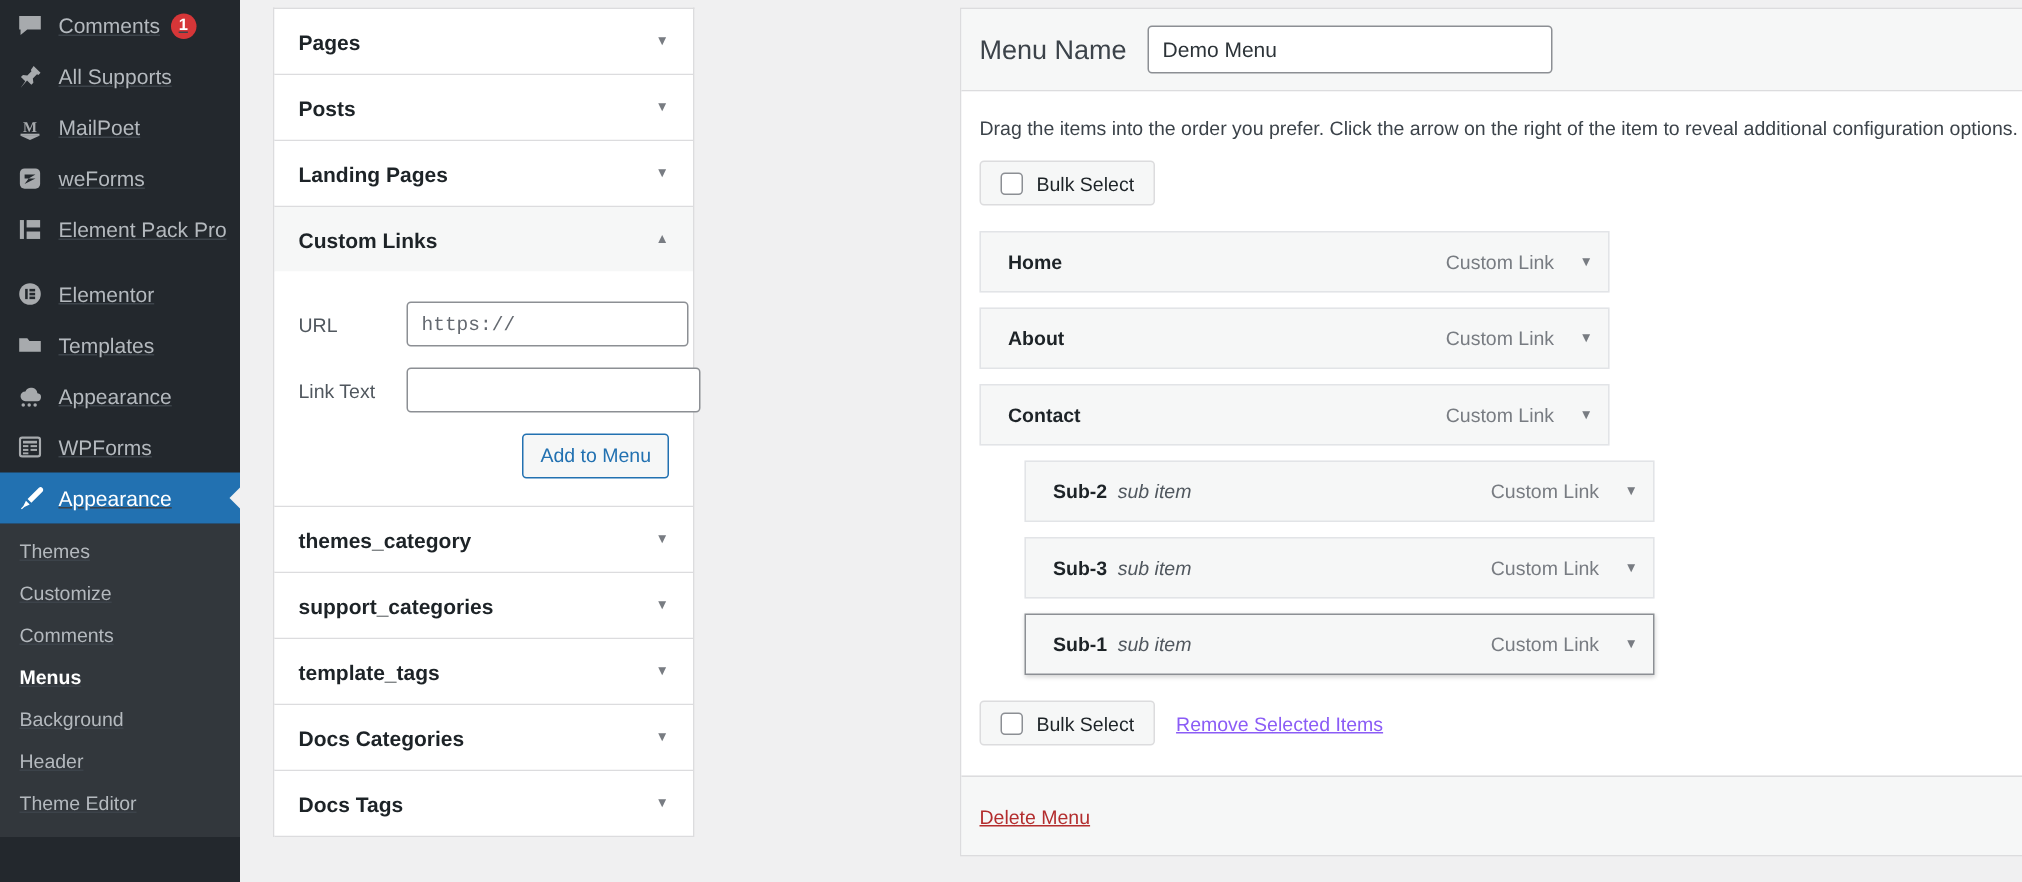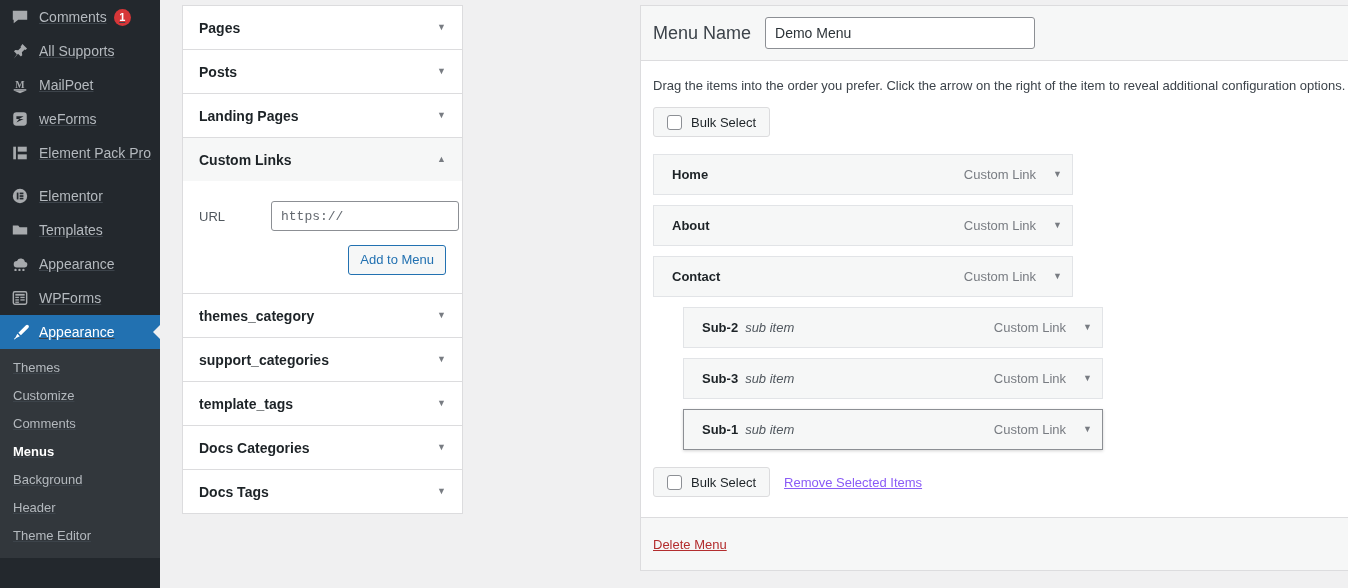--- a/index.html
+++ b/index.html
@@ -386,20 +386,24 @@
         <div class="acc-section open">
           <div class="acc-head">
             <span class="acc-title">Custom Links</span>
             <span class="caret">▲</span>
           </div>
           <div class="acc-body">
             <div class="form-row">
               <label>URL</label>
               <input class="mono" type="text" placeholder="https://" style="">
             </div>
+            <div class="form-row">
+              <label>Link Text</label>
+              <input type="text" placeholder="" style="">
+            </div>
             <div class="acc-actions">
               <button class="btn-secondary">Add to Menu</button>
             </div>
           </div>
         </div>
         <div class="acc-section">
           <div class="acc-head">
             <span class="acc-title">themes_category</span>
             <span class="caret">▼</span>
           </div>

